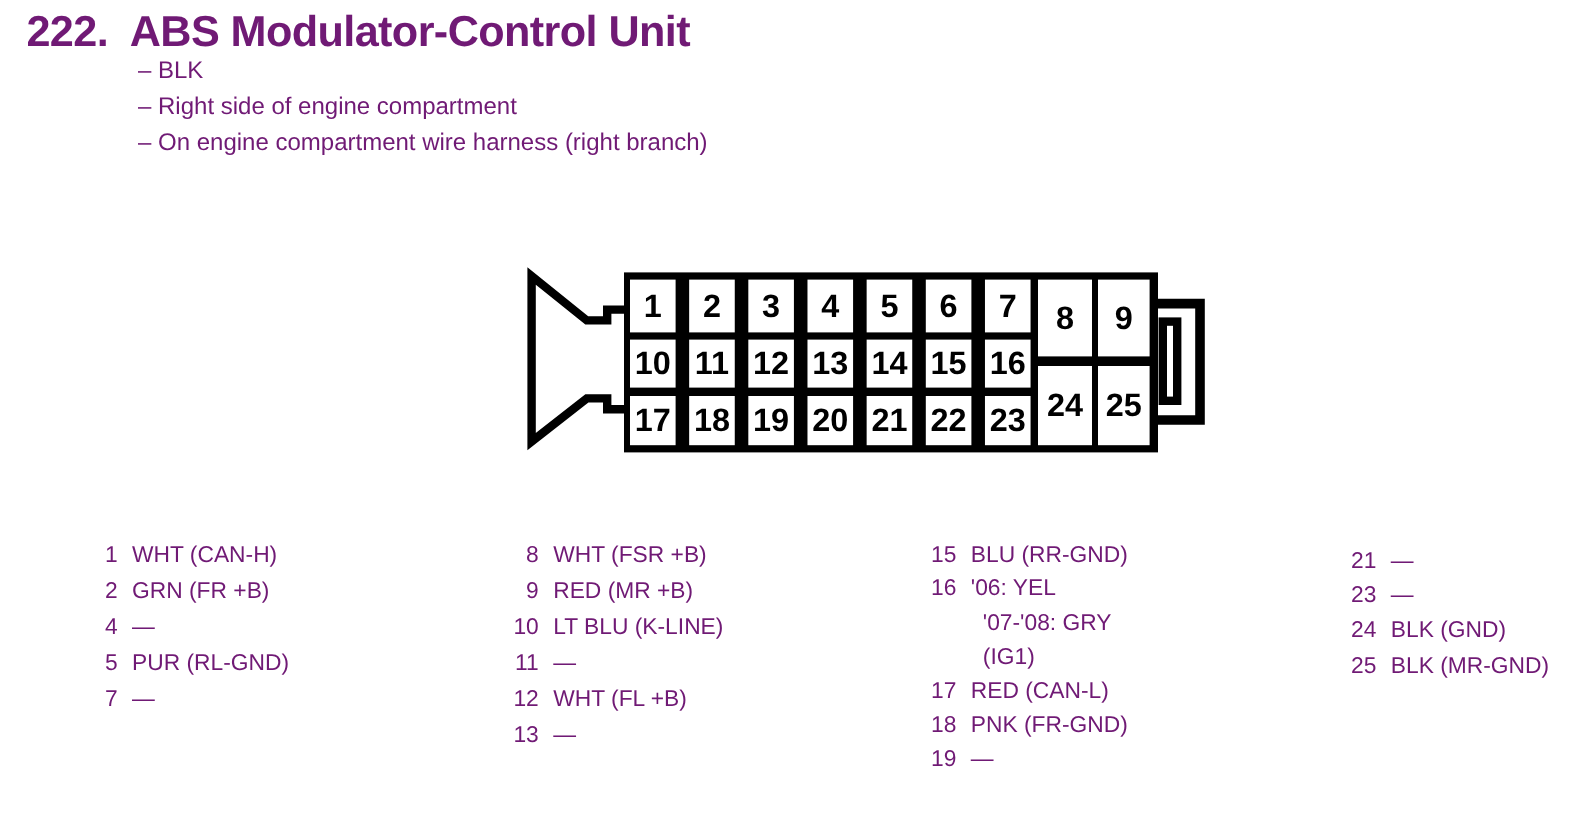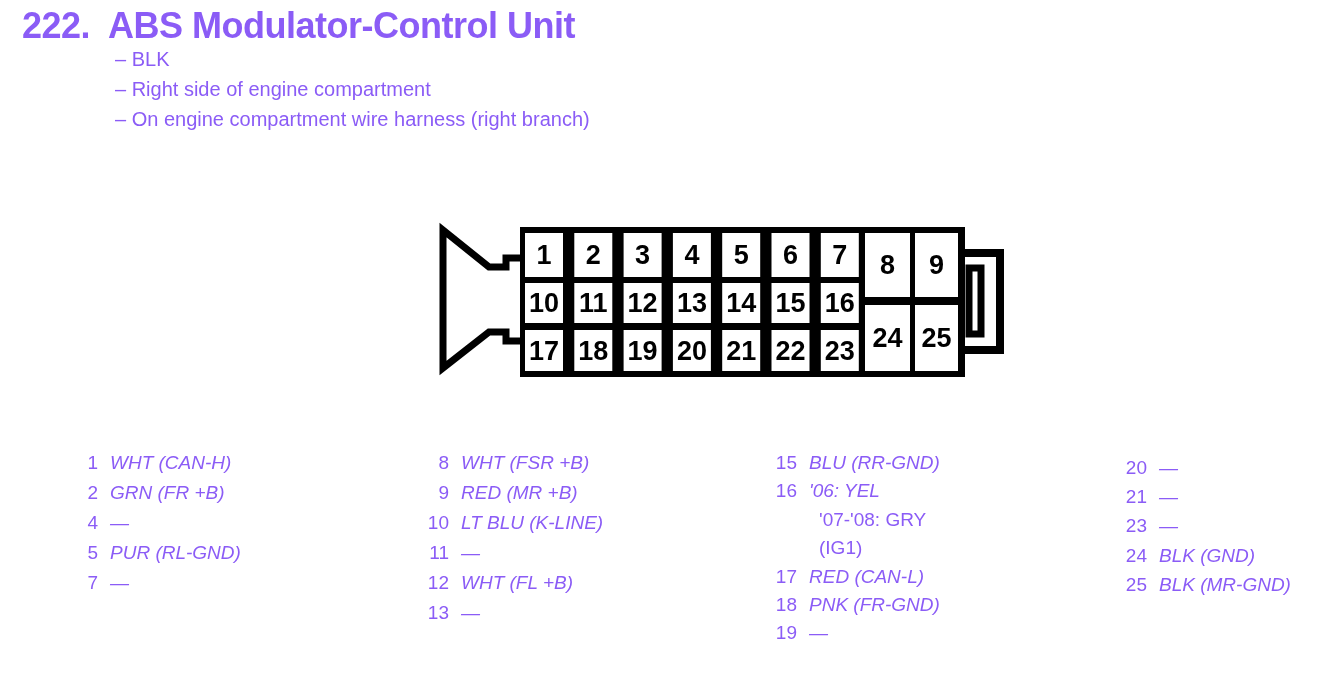--- a/index.html
+++ b/index.html
@@ -1,36 +1,36 @@
 <!DOCTYPE html>
 <html><head>
 <meta charset="utf-8">
 <style>
   html,body{margin:0;padding:0;background:#ffffff;}
   .page{
     position:relative;width:1328px;height:684px;background:#ffffff;
-    font-family:"Liberation Sans","DejaVu Sans",sans-serif;color:#8b5cf6;overflow:hidden;
+    font-family:"Liberation Sans","DejaVu Sans",sans-serif;color:#701a75;overflow:hidden;
   }
   .title{
     position:absolute;left:22px;top:5px;font-size:36px;font-weight:bold;
     letter-spacing:-0.5px;white-space:nowrap;
   }
   .title-text{margin-left:18px;}
   .bullets{position:absolute;left:115px;top:44px;font-size:20px;}
   .bullet{height:30px;line-height:30px;white-space:nowrap;}
   .connector-wrap{position:absolute;left:430px;top:220px;width:580px;height:165px;}
   #conn-svg{display:block;}
   #conn-svg text{
     font-family:"Liberation Sans","DejaVu Sans",sans-serif;
     font-weight:bold;font-size:27px;fill:#000000;text-anchor:middle;
   }
   .pin-col{position:absolute;font-size:19px;}
   .pin-row{height:var(--lh);line-height:22px;white-space:nowrap;}
   .pnum{display:inline-block;width:26px;text-align:right;}
-  .pdesc{display:inline-block;margin-left:12px;font-style:italic;}
+  .pdesc{display:inline-block;margin-left:12px;}
   .cont{display:inline-block;margin-left:48px;}
 </style>
 </head>
 <body>
 
 <div class="page">
 
   <div class="title">
     <span>222.</span><span class="title-text">ABS Modulator-Control Unit</span>
   </div>
@@ -121,21 +121,20 @@
       <div class="pin-col" style="left: 771px; top: 452px; --lh: 28.4px;">
         <div class="pin-row"><span class="pnum">15</span><span class="pdesc">BLU (RR-GND)</span></div>
         <div class="pin-row"><span class="pnum">16</span><span class="pdesc">'06: YEL</span></div>
         <div class="pin-row"><span class="cont">'07-'08: GRY</span></div>
         <div class="pin-row"><span class="cont">(IG1)</span></div>
         <div class="pin-row"><span class="pnum">17</span><span class="pdesc">RED (CAN-L)</span></div>
         <div class="pin-row"><span class="pnum">18</span><span class="pdesc">PNK (FR-GND)</span></div>
         <div class="pin-row"><span class="pnum">19</span><span class="pdesc">—</span></div>
       </div>
       <div class="pin-col" style="left: 1121px; top: 457px; --lh: 29.2px;">
-        <div class="pin-row"><span class="pnum">20</span><span class="pdesc">—</span></div>
         <div class="pin-row"><span class="pnum">21</span><span class="pdesc">—</span></div>
         <div class="pin-row"><span class="pnum">23</span><span class="pdesc">—</span></div>
         <div class="pin-row"><span class="pnum">24</span><span class="pdesc">BLK (GND)</span></div>
         <div class="pin-row"><span class="pnum">25</span><span class="pdesc">BLK (MR-GND)</span></div>
       </div>
     </div>
 
 </div>
 
 </body></html>

